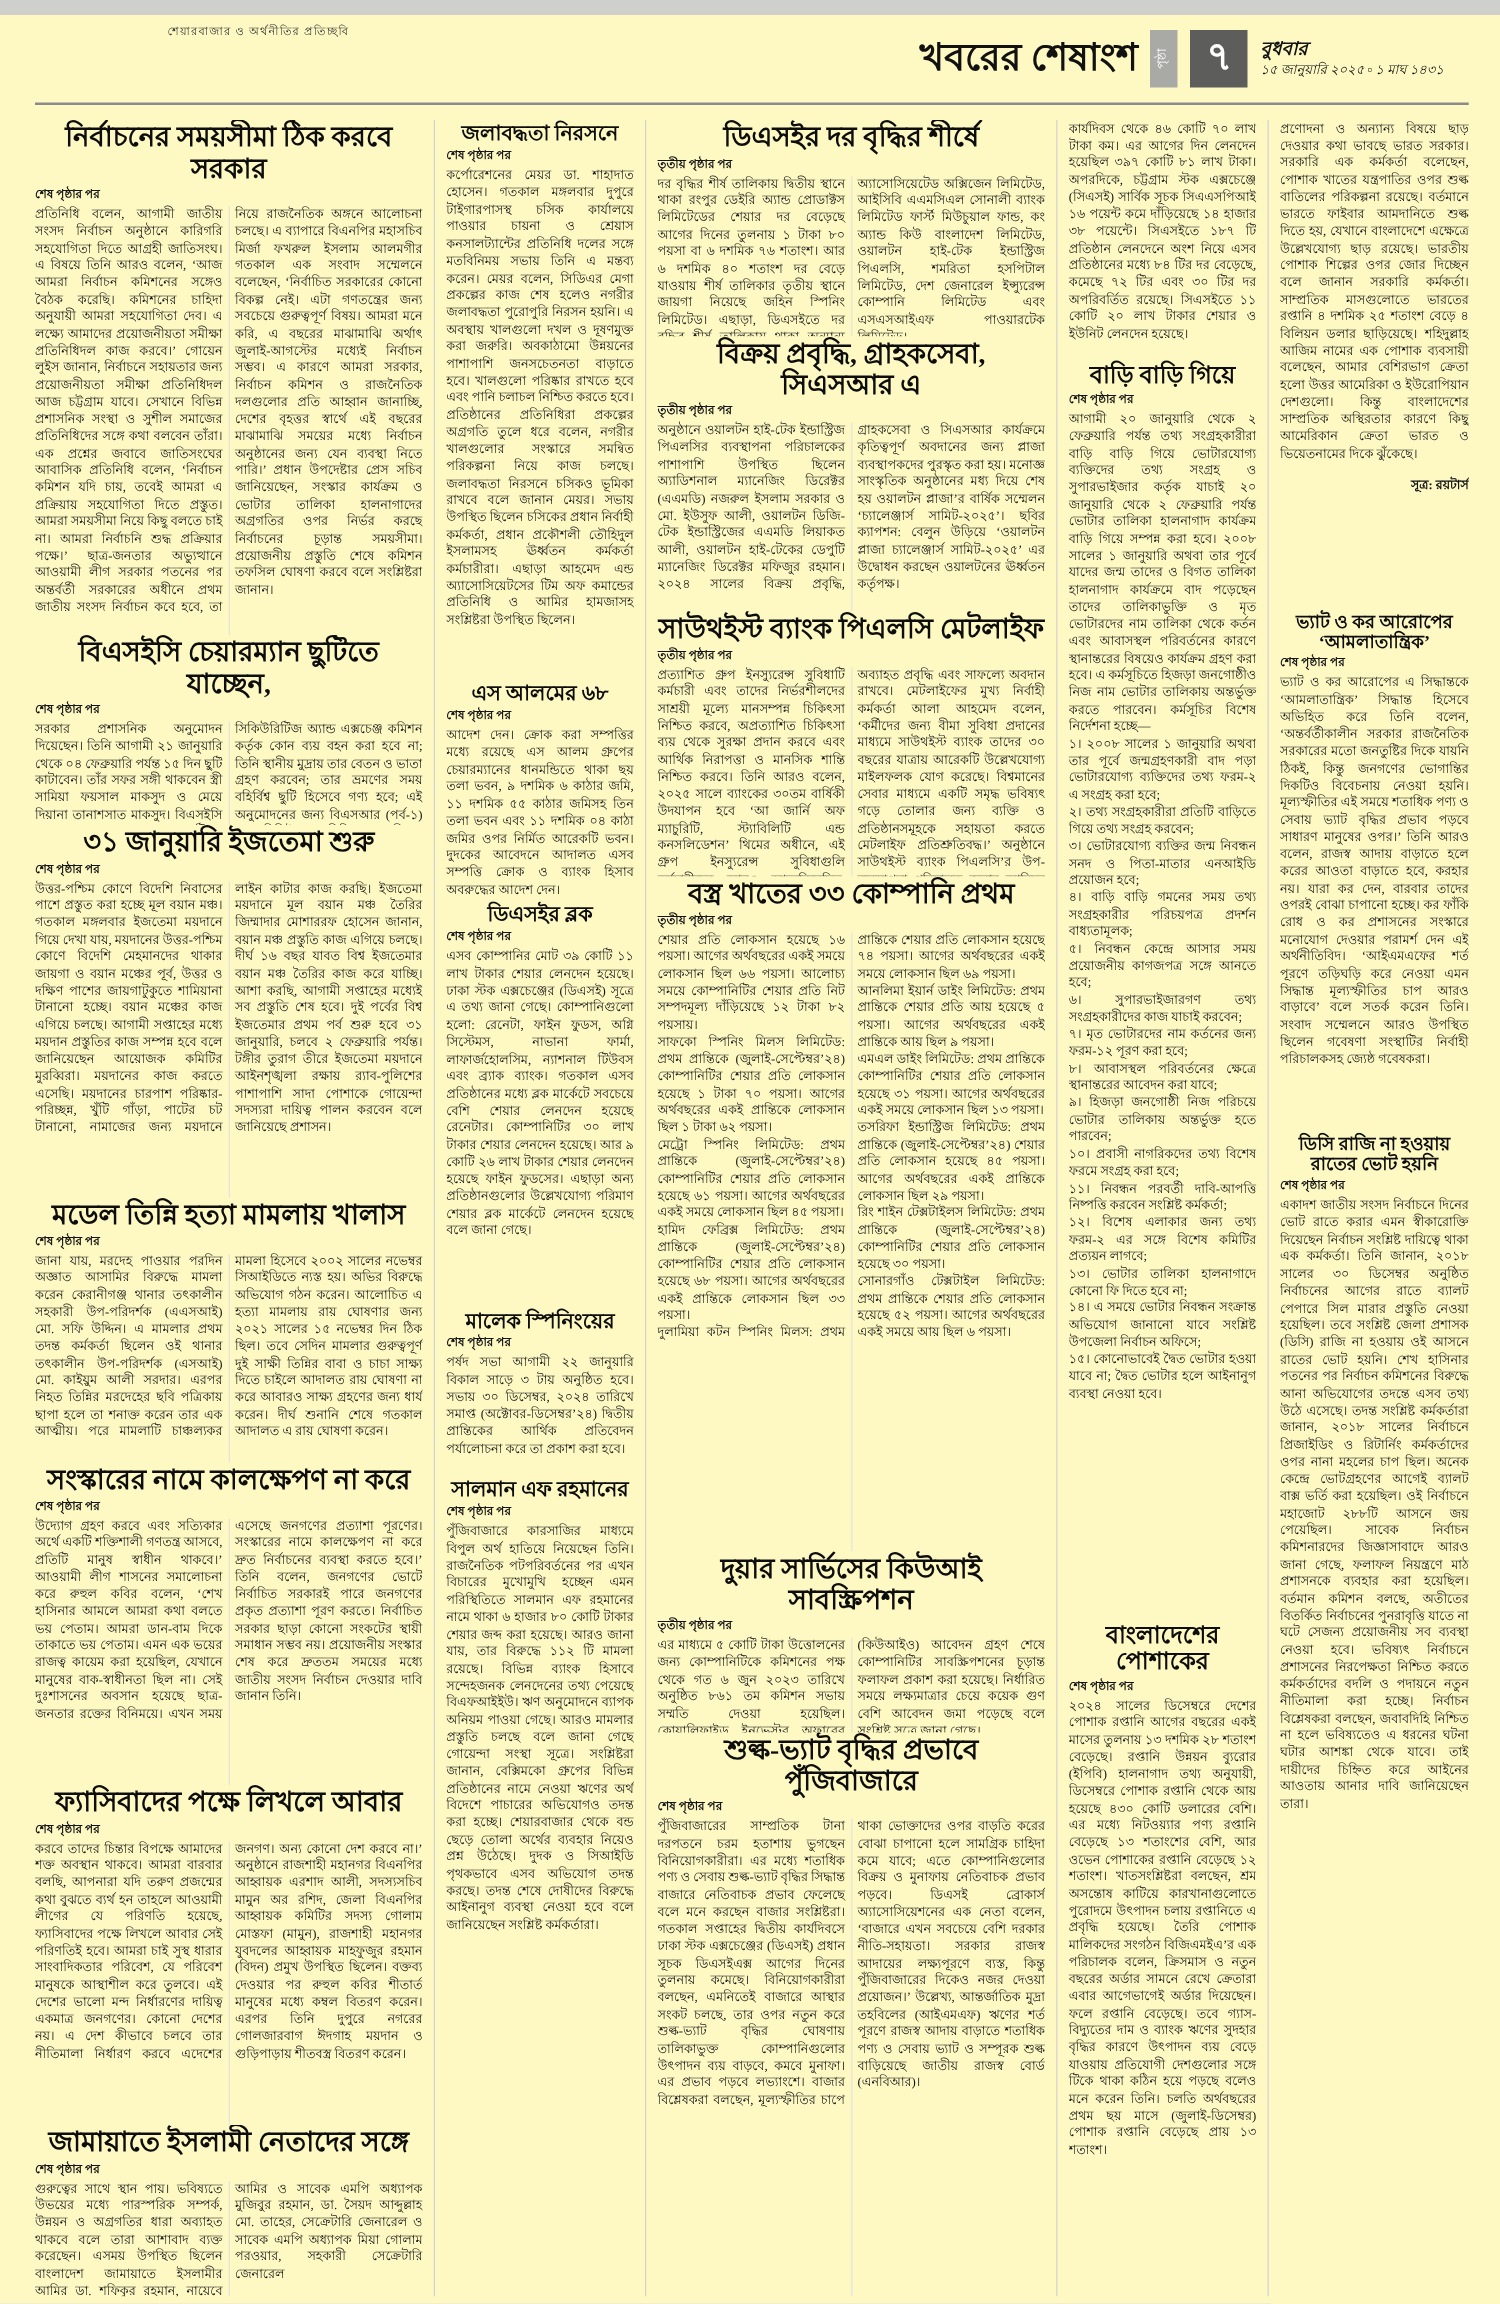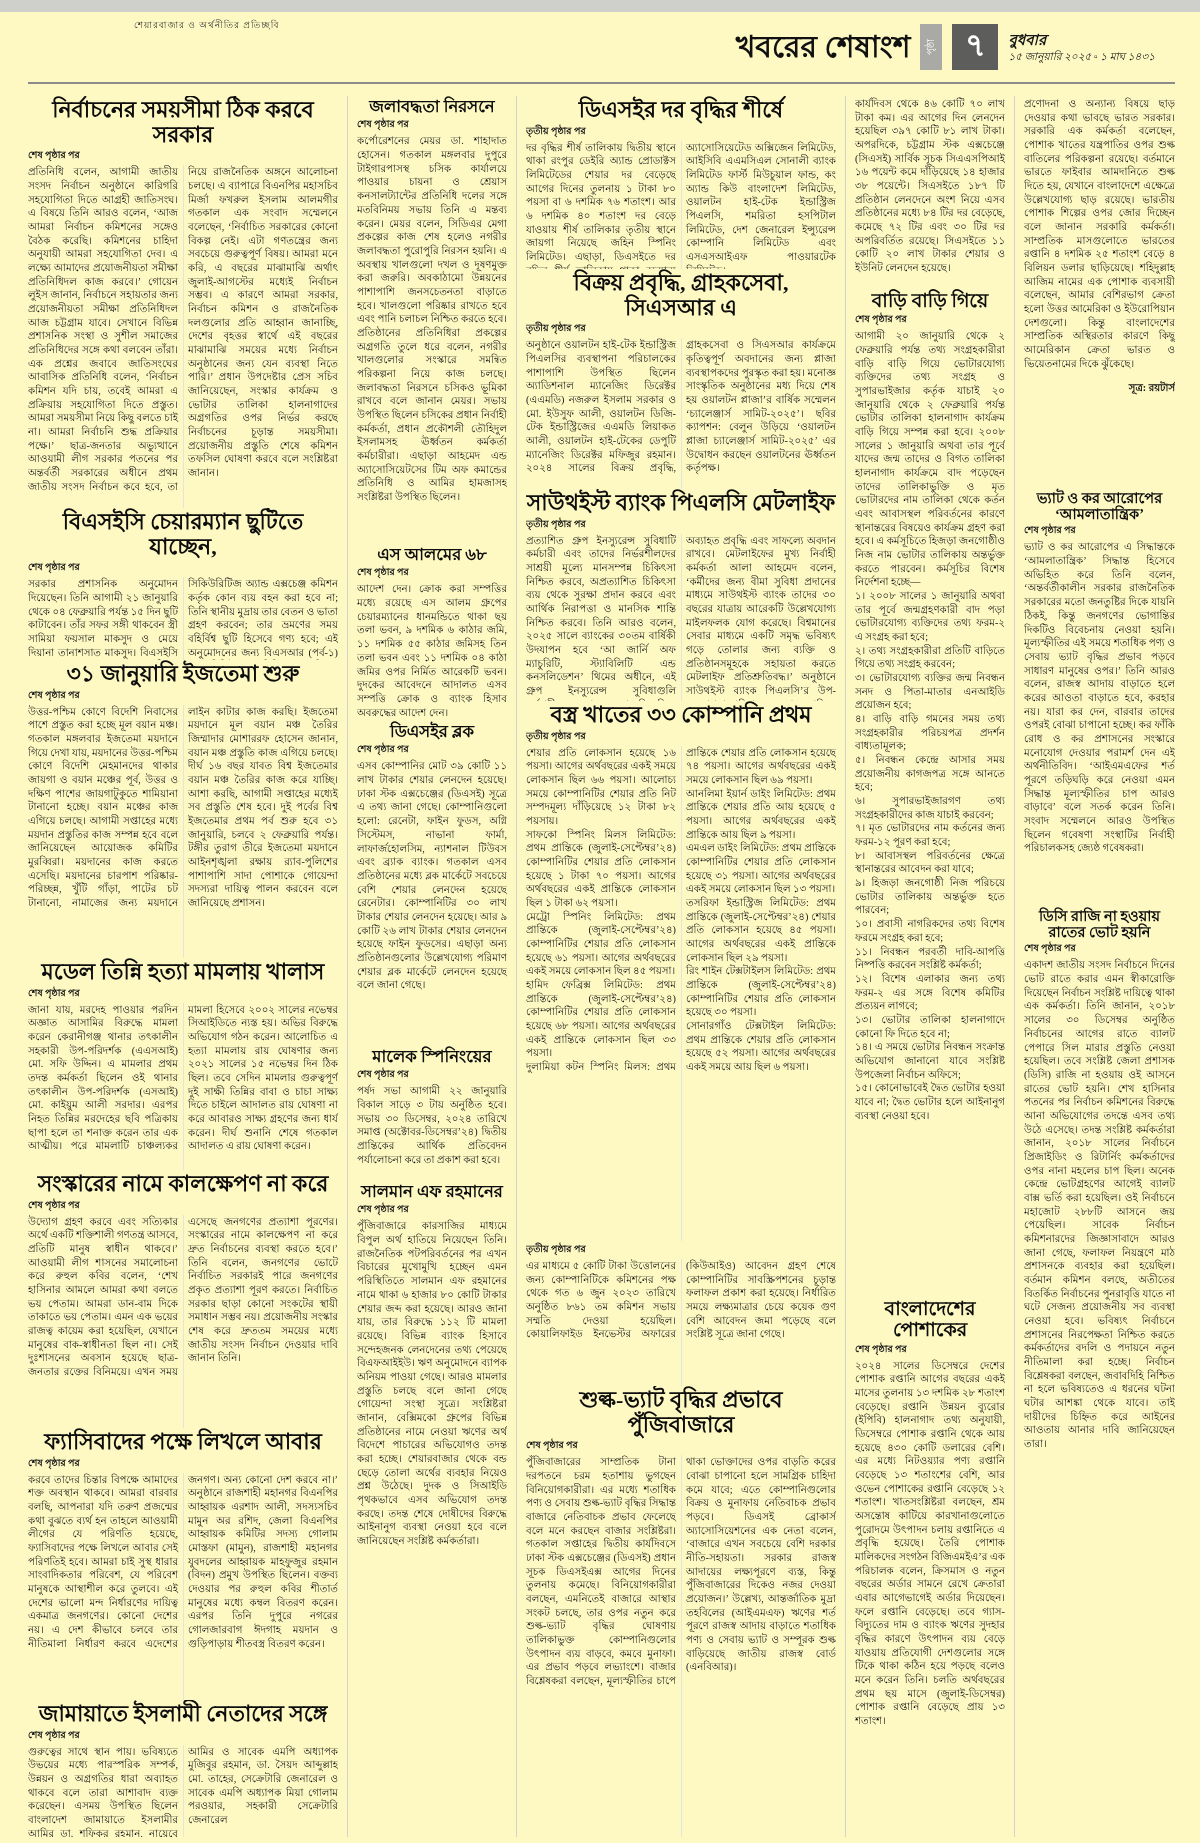--- a/index.html
+++ b/index.html
@@ -156,20 +156,21 @@
 মেট্রো স্পিনিং লিমিটেড: প্রথম প্রান্তিকে (জুলাই-সেপ্টেম্বর’২৪) কোম্পানিটির শেয়ার প্রতি লোকসান হয়েছে ৬১ পয়সা। আগের অর্থবছরের একই সময়ে লোকসান ছিল ৪৫ পয়সা।
 হামিদ ফেব্রিক্স লিমিটেড: প্রথম প্রান্তিকে (জুলাই-সেপ্টেম্বর’২৪) কোম্পানিটির শেয়ার প্রতি লোকসান হয়েছে ৬৮ পয়সা। আগের অর্থবছরের একই প্রান্তিকে লোকসান ছিল ৩৩ পয়সা।
 দুলামিয়া কটন স্পিনিং মিলস: প্রথম প্রান্তিকে শেয়ার প্রতি লোকসান হয়েছে ৭৪ পয়সা। আগের অর্থবছরের একই সময়ে লোকসান ছিল ৬৯ পয়সা।
 আনলিমা ইয়ার্ন ডাইং লিমিটেড: প্রথম প্রান্তিকে শেয়ার প্রতি আয় হয়েছে ৫ পয়সা। আগের অর্থবছরের একই প্রান্তিকে আয় ছিল ৯ পয়সা।
 এমএল ডাইং লিমিটেড: প্রথম প্রান্তিকে কোম্পানিটির শেয়ার প্রতি লোকসান হয়েছে ৩১ পয়সা। আগের অর্থবছরের একই সময়ে লোকসান ছিল ১৩ পয়সা।
 তসরিফা ইন্ডাস্ট্রিজ লিমিটেড: প্রথম প্রান্তিকে (জুলাই-সেপ্টেম্বর’২৪) শেয়ার প্রতি লোকসান হয়েছে ৪৫ পয়সা। আগের অর্থবছরের একই প্রান্তিকে লোকসান ছিল ২৯ পয়সা।
 রিং শাইন টেক্সটাইলস লিমিটেড: প্রথম প্রান্তিকে (জুলাই-সেপ্টেম্বর’২৪) কোম্পানিটির শেয়ার প্রতি লোকসান হয়েছে ৩০ পয়সা।
 সোনারগাঁও টেক্সটাইল লিমিটেড: প্রথম প্রান্তিকে শেয়ার প্রতি লোকসান হয়েছে ৫২ পয়সা। আগের অর্থবছরের একই সময়ে আয় ছিল ৬ পয়সা।</div>
       </article>
       <article class="twocol" style="height:145px">
+        <h2 class="hl hl-xl">দুয়ার সার্ভিসের কিউআই সাবস্ক্রিপশন</h2>
         <div class="cont">তৃতীয় পৃষ্ঠার পর</div>
         <div class="body">এর মাধ্যমে ৫ কোটি টাকা উত্তোলনের জন্য কোম্পানিটিকে কমিশনের পক্ষ থেকে গত ৬ জুন ২০২৩ তারিখে অনুষ্ঠিত ৮৬১ তম কমিশন সভায় সম্মতি দেওয়া হয়েছিল। কোয়ালিফাইড ইনভেস্টর অফারের (কিউআইও) আবেদন গ্রহণ শেষে কোম্পানিটির সাবস্ক্রিপশনের চূড়ান্ত ফলাফল প্রকাশ করা হয়েছে। নির্ধারিত সময়ে লক্ষ্যমাত্রার চেয়ে কয়েক গুণ বেশি আবেদন জমা পড়েছে বলে সংশ্লিষ্ট সূত্রে জানা গেছে।</div>
       </article>
       <article class="twocol" style="height:451px">
         <h2 class="hl hl-xl">শুল্ক-ভ্যাট বৃদ্ধির প্রভাবে পুঁজিবাজারে</h2>
         <div class="cont">শেষ পৃষ্ঠার পর</div>
         <div class="body">পুঁজিবাজারের সাম্প্রতিক টানা দরপতনে চরম হতাশায় ভুগছেন বিনিয়োগকারীরা। এর মধ্যে শতাধিক পণ্য ও সেবায় শুল্ক-ভ্যাট বৃদ্ধির সিদ্ধান্ত বাজারে নেতিবাচক প্রভাব ফেলেছে বলে মনে করছেন বাজার সংশ্লিষ্টরা। গতকাল সপ্তাহের দ্বিতীয় কার্যদিবসে ঢাকা স্টক এক্সচেঞ্জের (ডিএসই) প্রধান সূচক ডিএসইএক্স আগের দিনের তুলনায় কমেছে। বিনিয়োগকারীরা বলছেন, এমনিতেই বাজারে আস্থার সংকট চলছে, তার ওপর নতুন করে শুল্ক-ভ্যাট বৃদ্ধির ঘোষণায় তালিকাভুক্ত কোম্পানিগুলোর উৎপাদন ব্যয় বাড়বে, কমবে মুনাফা। এর প্রভাব পড়বে লভ্যাংশে। বাজার বিশ্লেষকরা বলছেন, মূল্যস্ফীতির চাপে থাকা ভোক্তাদের ওপর বাড়তি করের বোঝা চাপানো হলে সামগ্রিক চাহিদা কমে যাবে; এতে কোম্পানিগুলোর বিক্রয় ও মুনাফায় নেতিবাচক প্রভাব পড়বে। ডিএসই ব্রোকার্স অ্যাসোসিয়েশনের এক নেতা বলেন, ‘বাজারে এখন সবচেয়ে বেশি দরকার নীতি-সহায়তা। সরকার রাজস্ব আদায়ের লক্ষ্যপূরণে ব্যস্ত, কিন্তু পুঁজিবাজারের দিকেও নজর দেওয়া প্রয়োজন।’ উল্লেখ্য, আন্তর্জাতিক মুদ্রা তহবিলের (আইএমএফ) ঋণের শর্ত পূরণে রাজস্ব আদায় বাড়াতে শতাধিক পণ্য ও সেবায় ভ্যাট ও সম্পূরক শুল্ক বাড়িয়েছে জাতীয় রাজস্ব বোর্ড (এনবিআর)।</div>
       </article>
     </section>
 

